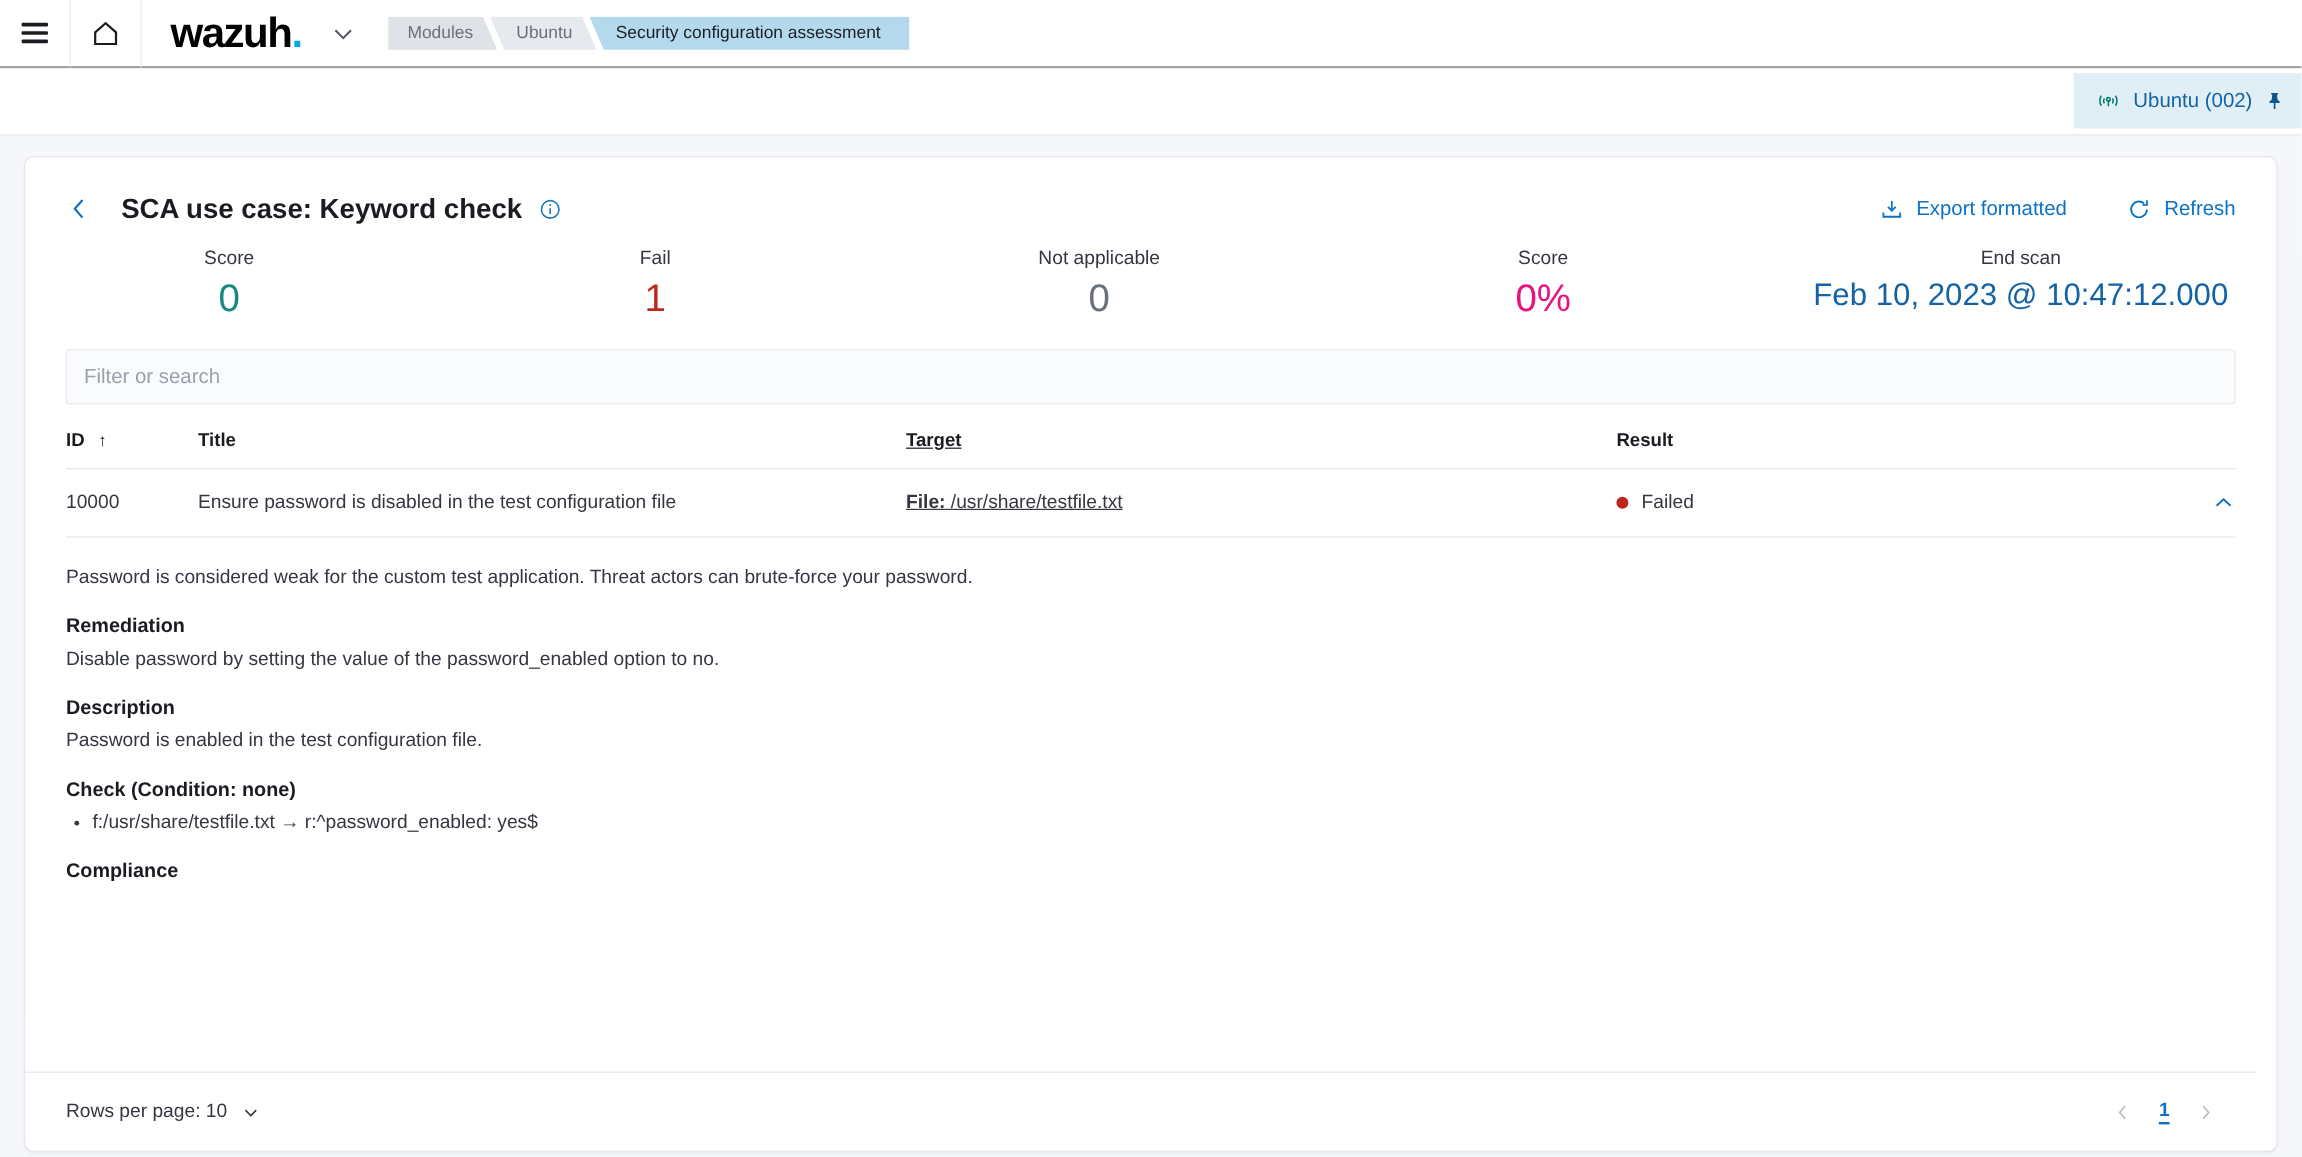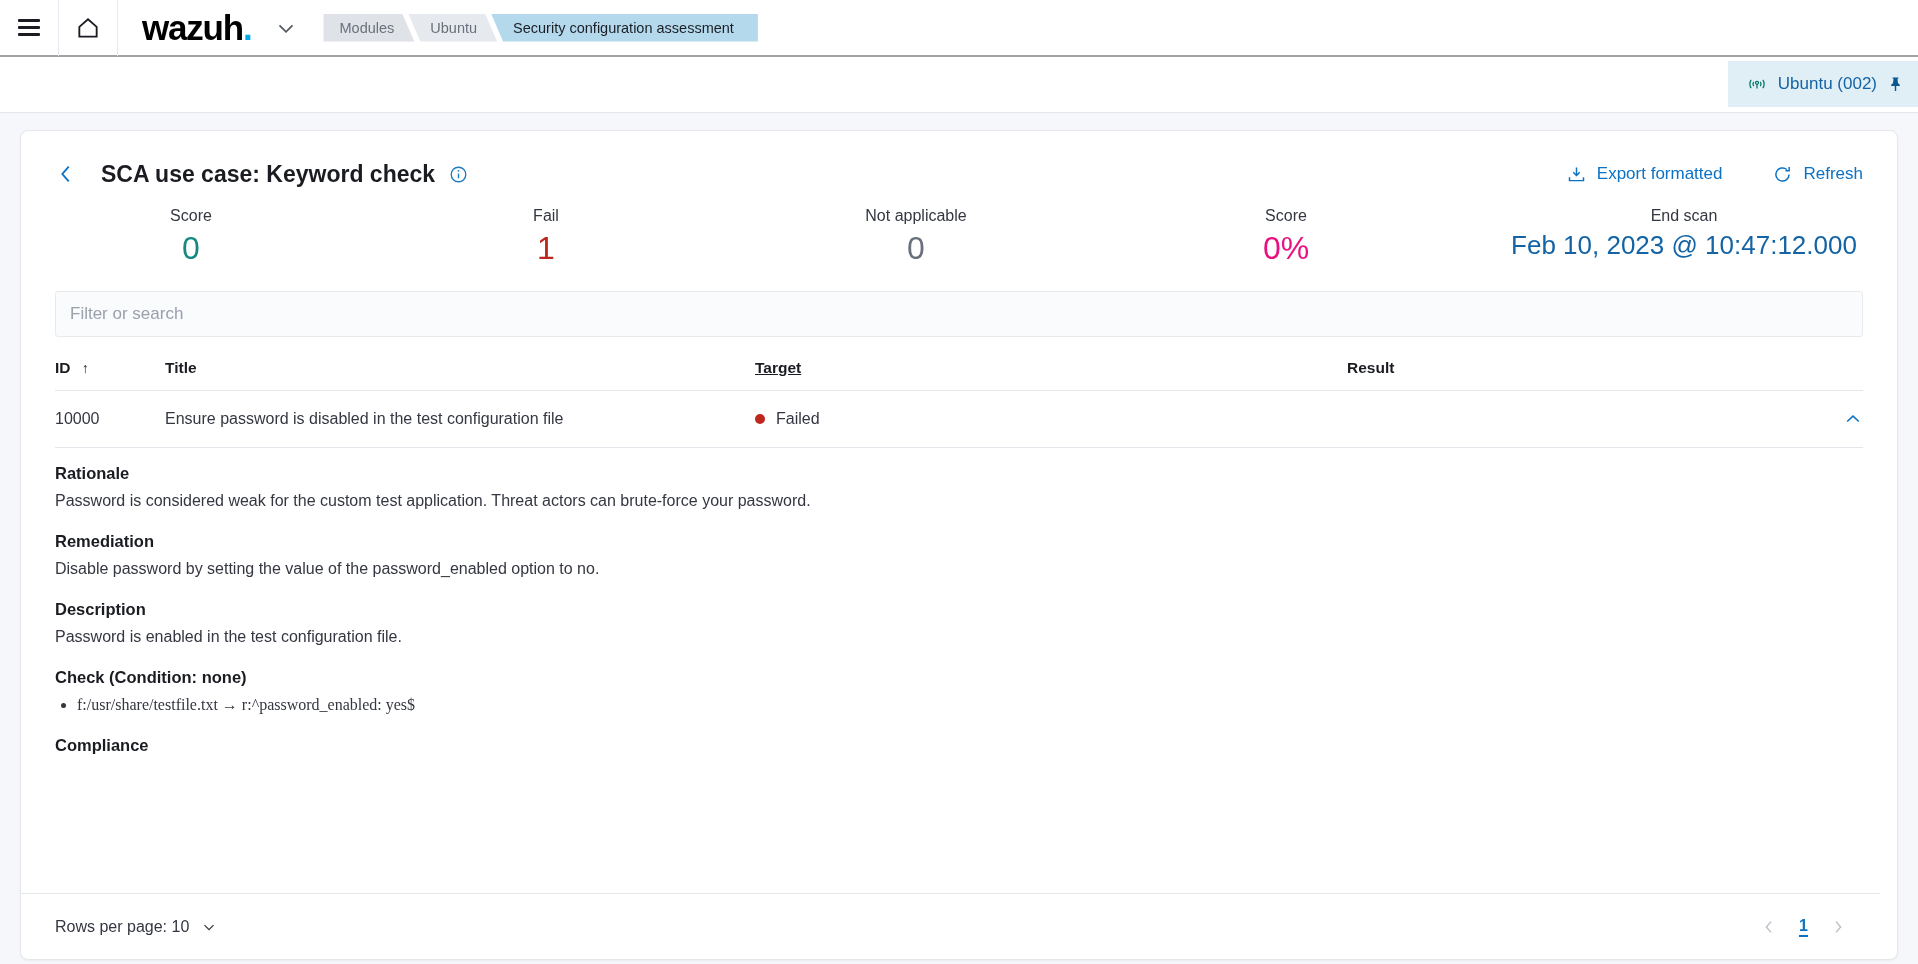--- a/index.html
+++ b/index.html
@@ -113,21 +113,21 @@
   .sort-ico { margin-left: 7px; font-size: 14px; }
   .dot-red { width: 10px; height: 10px; border-radius: 50%; background: #bd271e; display: inline-block; margin-right: 11px; }
   .chev-up { margin-left: auto; color: #0b72c4; }
   .bold { font-weight: 700; }
 
   
   .detail { margin: 0 34px; padding-top: 16px; }
   .d-h { font-size: 16.5px; font-weight: 700; color: #1a1c21; margin-top: 22px; }
   .d-h:first-child { margin-top: 0; }
   .d-p { font-size: 16px; color: #343741; margin-top: 9px; }
-  .d-ul { margin: 9px 0 0 22px; font-family: Liberation Serif, serif; }
+  .d-ul { margin: 9px 0 0 22px; }
   .d-ul li { font-size: 16px; color: #343741; }
 
   
   .foot {
     position: absolute; left: 0; right: 17px; bottom: 0; height: 66px;
     border-top: 1px solid #e4e6eb;
     display: flex; align-items: center; padding: 0 34px;
   }
   .rows-per { display: flex; align-items: center; gap: 11px; font-size: 16px; color: #343741; }
   .pager { margin-left: auto; display: flex; align-items: center; gap: 22px; }
@@ -282,35 +282,38 @@
       </div>
       <div class="th c-result">
         <span>Result</span>
       </div>
     </div>
     <div class="row-sep"></div>
 
     <div class="tr">
       <div class="td c-id">10000</div>
       <div class="td c-title">Ensure password is disabled in the test configuration file</div>
+      <div class="td c-target">
+        <span class="bold">File:</span>
+        <span>/usr/share/testfile.txt</span>
+      </div>
       <div class="td c-result">
         <span class="dot-red"></span>
         <span>Failed</span>
         <span class="chev-up">
           <svg width="20" height="20" viewBox="0 0 24 24" fill="none" stroke="#0b72c4" stroke-width="1.9">
             <path d="M5 15 L12 8.5 L19 15"></path>
           </svg>
         </span>
       </div>
     </div>
   </div>
   <div class="row-sep" style="margin:0 34px;"></div>
 
   <div class="detail">
-    <div class="d-h">Rationale</div>
     <div class="d-p">Password is considered weak for the custom test application. Threat actors can brute-force your password.</div>
 
     <div class="d-h">Remediation</div>
     <div class="d-p">Disable password by setting the value of the password_enabled option to no.</div>
 
     <div class="d-h">Description</div>
     <div class="d-p">Password is enabled in the test configuration file.</div>
 
     <div class="d-h">Check (Condition: none)</div>
     <ul class="d-ul">

